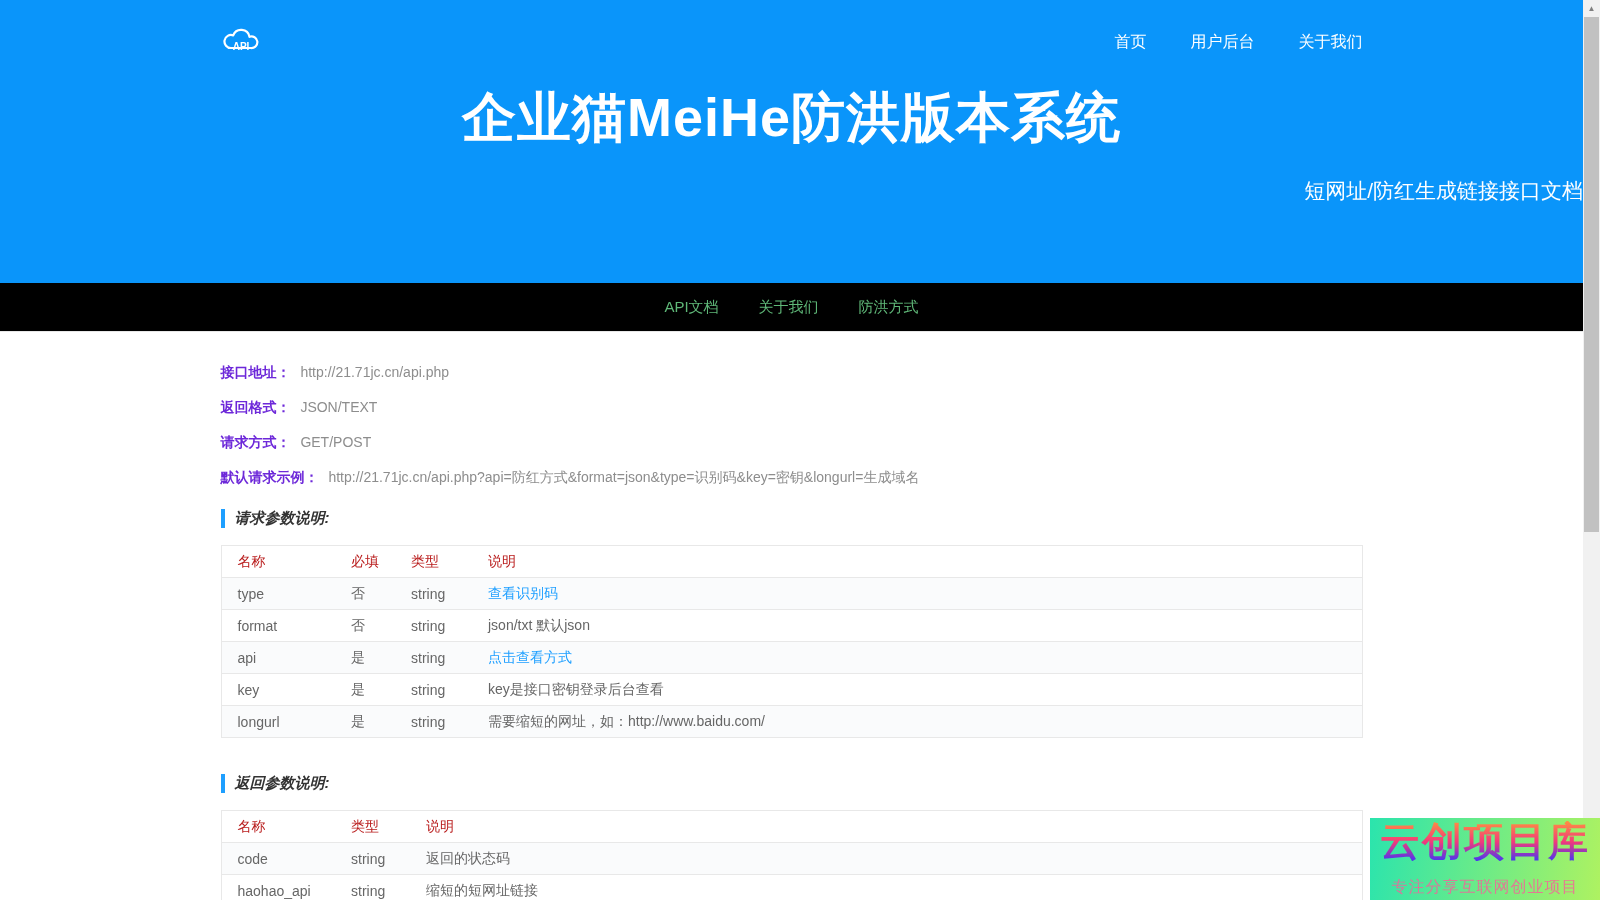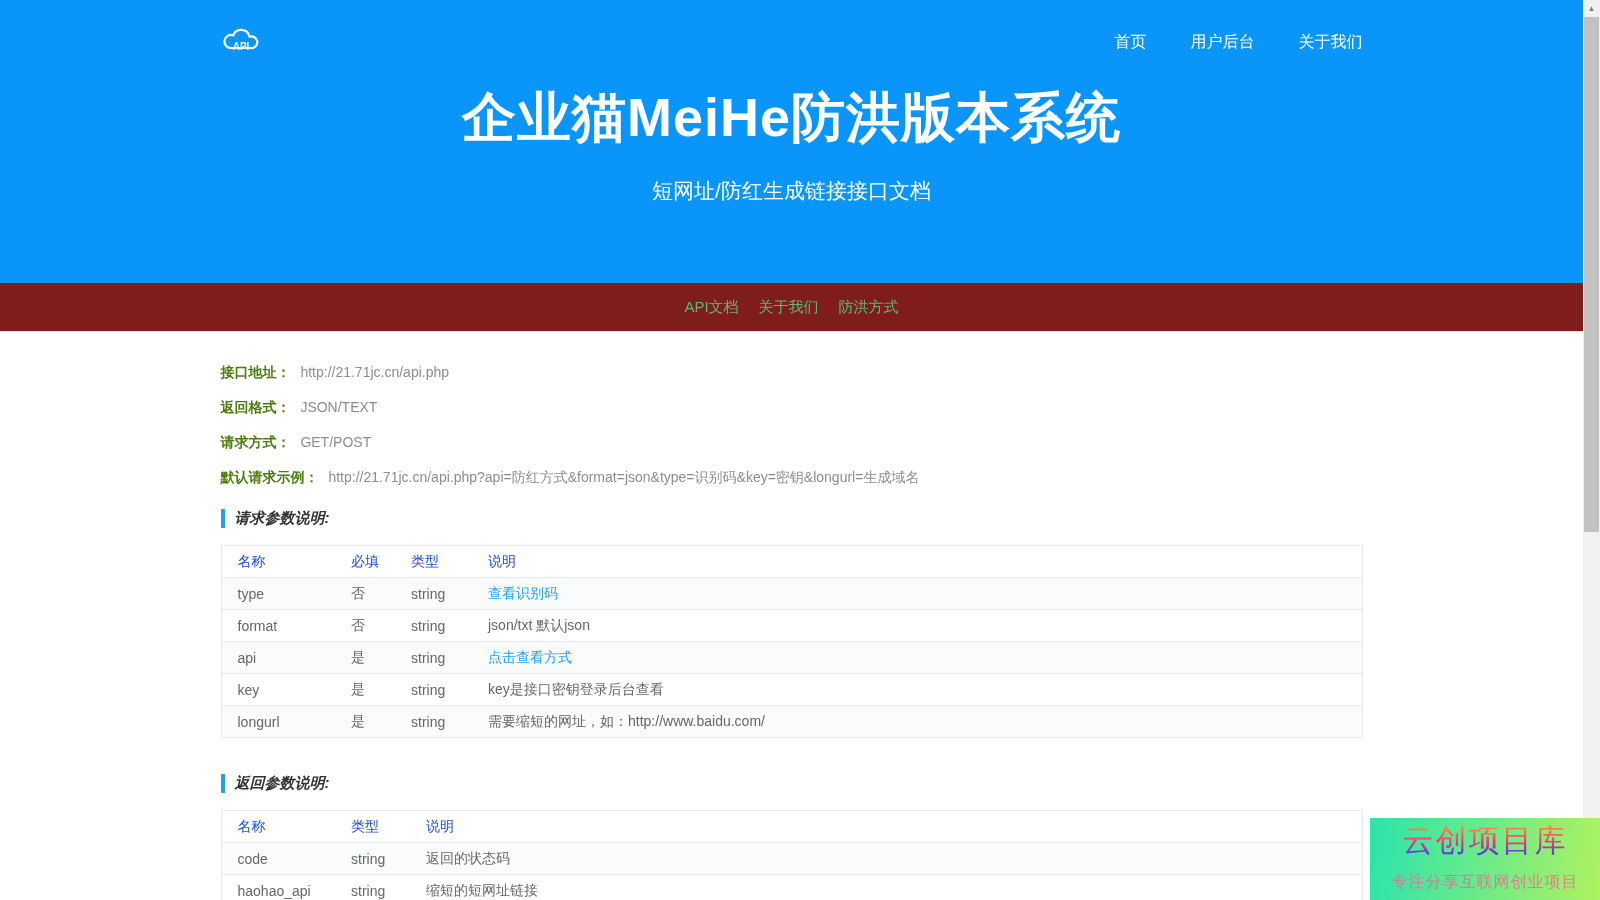--- a/index.html
+++ b/index.html
@@ -16,54 +16,54 @@
     width:1142px; margin:0 auto; padding-top:24px;
     display:flex; justify-content:space-between; align-items:center;
   }
   .logo { display:flex; align-items:center; cursor:pointer; }
   .nav { display:flex; gap:44px;justify-content:center; }
   .nav a { color:#fff; font-size:16px; text-decoration:none; cursor:pointer; }
   .hero-title {
     text-align:center; font-size:54px; font-weight:700;
     margin-top:22px; letter-spacing:1px;
   }
-  .hero-subtitle { text-align:center; font-size:21px; margin-top:22px; font-weight:400; }
+  .hero-subtitle { text-align:right; font-size:21px; margin-top:22px; font-weight:400; }
 
   
   .tabstrip {
-    height:49px; background:#7f1d1d; border-bottom:1px solid #e7e7e7;
-    display:flex; justify-content:center; align-items:center; gap:20px;
+    height:49px; background:#000000; border-bottom:1px solid #e7e7e7;
+    display:flex; justify-content:center; align-items:center; gap:40px;
   }
   .tabstrip a { color:#5fb878; font-size:15px; text-decoration:none; cursor:pointer; }
 
   
   .container { width:1142px; margin:0 auto; }
   main.container { padding-top:30px; }
   .info-row { font-size:14px; line-height:20px; margin-bottom:15px; }
-  .info-label { font-weight:700; color:#4d7c0f; }
+  .info-label { font-weight:700; color:#6d28d9; }
   .info-value { color:#8d8d8d; margin-left:6px; }
 
   .section-heading {
     font-size:15px; font-weight:700; color:#333;
     border-left:4px solid #1e9fff; padding-left:10px;
     margin:22px 0 17px;
     font-style:italic;
   }
   .section-heading.second { margin-top:36px; }
 
   table {
     width:100%; border-collapse:collapse; border:1px solid #e8e8e8;
     font-size:14px; color:#666; table-layout:fixed;
   }
   th, td {
     text-align:left; padding:6px 16px; height:32px;
     border-bottom:1px solid #e8e8e8; font-weight:400;
     overflow:hidden; white-space:nowrap;
   }
-  th { color:#1d4ed8; }
+  th { color:#b91c1c; }
   tbody tr:nth-child(odd) td { background:#fafbfc; }
   .cell-link { color:#1e9fff; text-decoration:none; cursor:pointer; }
   col.c-name { width:114px; } col.c-req { width:60px; }
   col.c-type { width:77px; } col.c-type2 { width:75px; }
 
   
   .scrollbar {
     position:absolute; top:0; right:0; width:17px; height:900px;
     background:#f1f1f1; z-index:5;
   }
@@ -77,21 +77,21 @@
   }
 
   
   .watermark {
     position:absolute; right:0; bottom:0; width:230px; height:82px;
     background:linear-gradient(97deg,#2be4ad,#aef261);
     display:flex; flex-direction:column; align-items:center; justify-content:center;
     z-index:10;
   }
   .wm-title {
-    font-size:31px; font-weight:400; letter-spacing:2px; line-height:1;
+    font-size:40px; font-weight:700; letter-spacing:2px; line-height:1;
     background:linear-gradient(180deg,#ff9040 0%,#f23a7b 52%,#4735f2 100%);
     -webkit-background-clip:text; background-clip:text; color:transparent;
   }
   .wm-sub { font-size:16px; color:#f75f9b; opacity:.8; margin-top:16px; letter-spacing:1px; }
 </style>
 </head>
 <body>
 
 <div class="page">
 

